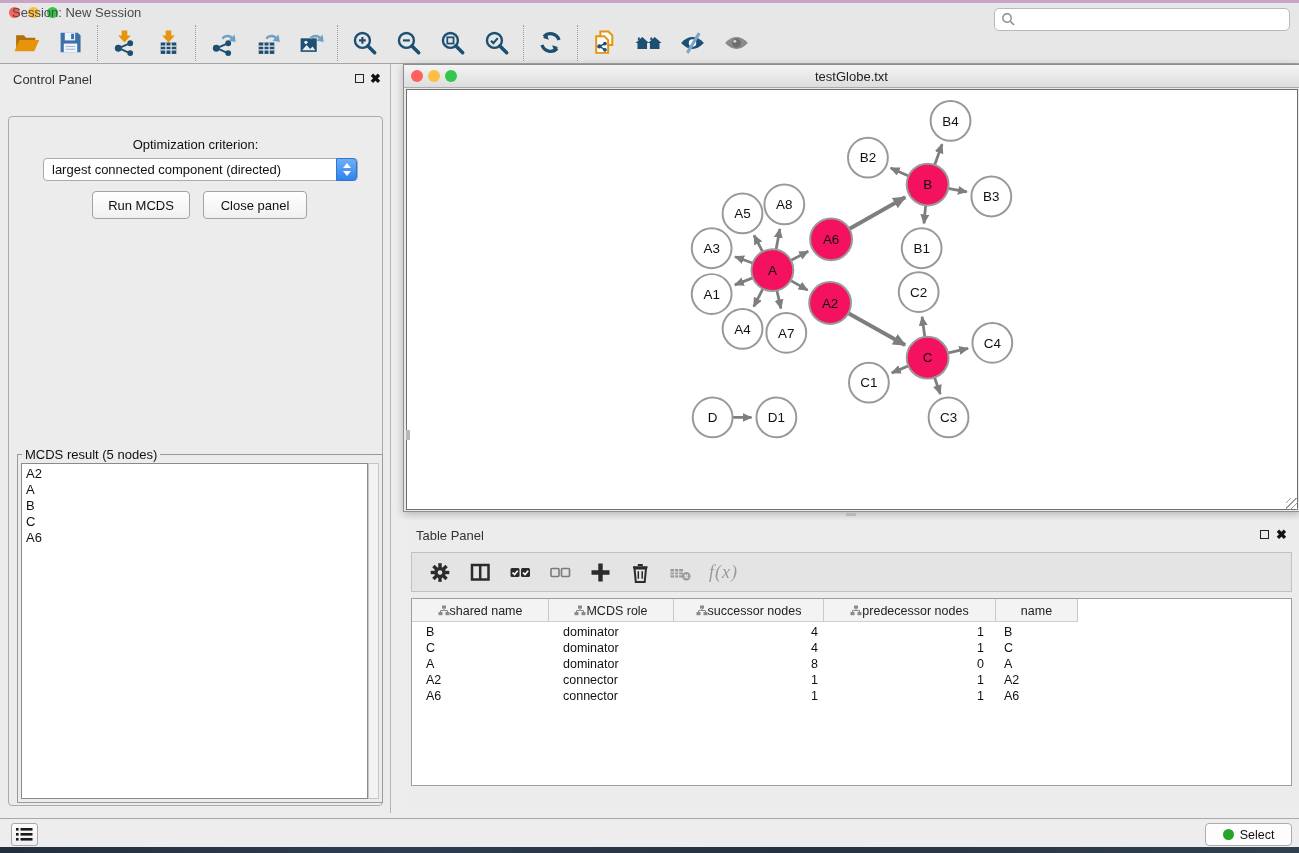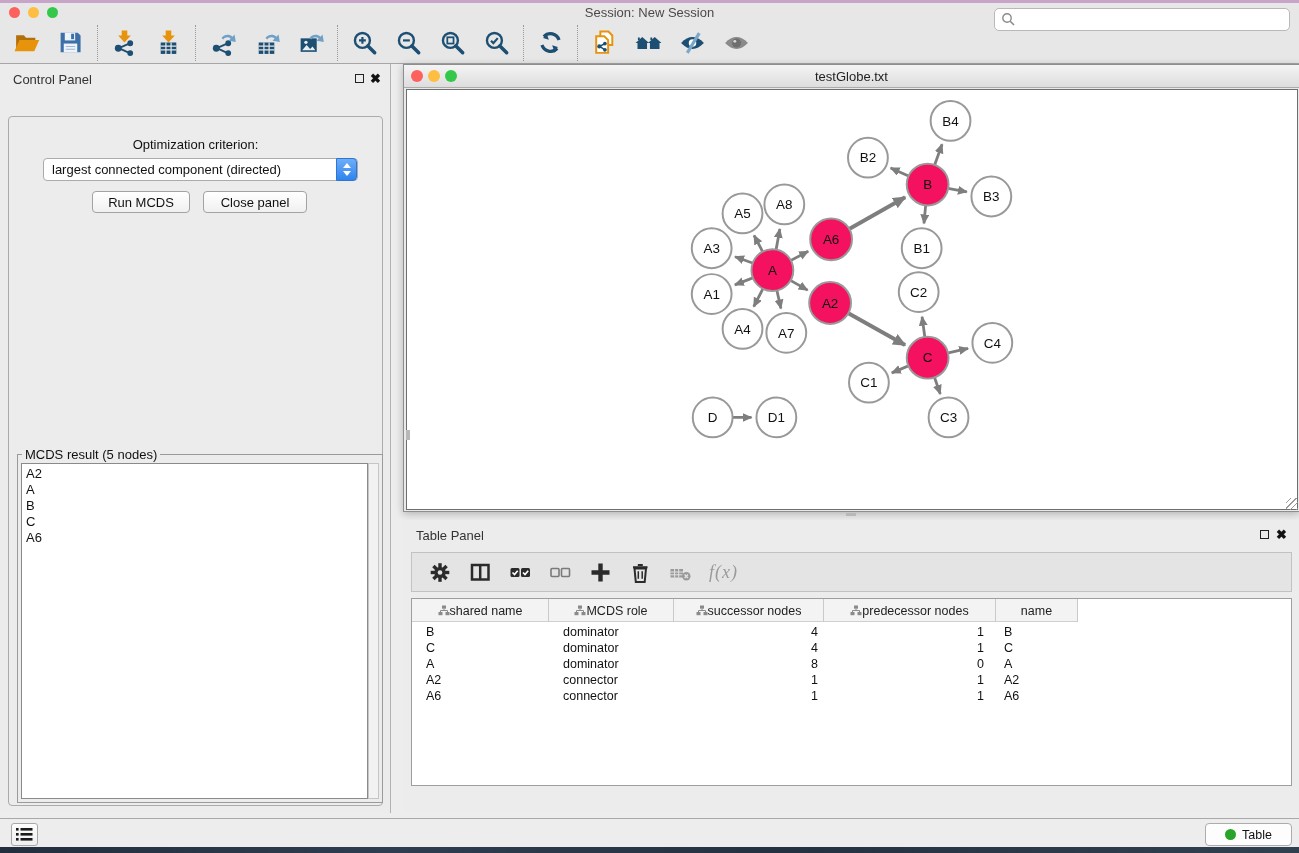--- a/index.html
+++ b/index.html
@@ -6,21 +6,21 @@
   html,body { width:1299px; height:853px; overflow:hidden;
     font-family:"Liberation Sans", sans-serif; font-size:13px; color:#222;
     background:#EDEDED; }
   .abs { position:absolute; }
   
   #top-strip { left:0; top:0; width:1299px; height:3px; background:#C9A4C9; }
   #titlebar { left:0; top:3px; width:1299px; height:19px; background:#E7E7E7;
     display:flex; align-items:center; }
   .lights { display:flex; gap:8px; margin-left:9px; }
   .light { width:11px; height:11px; border-radius:50%; }
-  #window-title { position:absolute; left:0; right:0; text-align:center;
+  #window-title { position:absolute; left:12px; right:0; 
     color:#4a4a4a; font-size:13px; }
   #toolbar { left:0; top:22px; width:1299px; height:42px; background:#E7E7E7;
     border-bottom:1px solid #A6A6A6; display:flex; align-items:center; }
   .tb-group { display:flex; align-items:center; gap:17px; padding:0 13px; height:36px; }
   .tb-sep { width:1px; height:36px; border-left:1px dotted #9a9a9a; }
   .tb-icon { width:27px; height:27px; display:inline-block; cursor:default; }
   .tb-icon svg { width:100%; height:100%; }
   #search-wrap { position:absolute; right:9px; top:8px; }
   #search-input { width:296px; height:23px; border:1px solid #B9B9B9; border-radius:5px;
     background:#fff; padding:0 6px 0 24px; font-size:13px; outline:none; }
@@ -47,21 +47,21 @@
   #criterion-select { position:absolute; left:34px; top:41px; width:315px; height:23px;
     background:#fff; border:1px solid #ABABAB; border-radius:4px; display:flex;
     align-items:center; padding-left:8px; color:#111; }
   #criterion-stepper { position:absolute; right:0; top:-1px; width:21px; height:23px;
     background:linear-gradient(#6DAEF8,#2F83EE); border:1px solid #2F76D2;
     border-radius:0 4px 4px 0; }
   .chev { position:absolute; left:6px; width:0; height:0; border-left:4.5px solid transparent;
     border-right:4.5px solid transparent; }
   .chev.up { top:4px; border-bottom:5px solid #fff; }
   .chev.dn { bottom:4px; border-top:5px solid #fff; }
-  .btn { position:absolute; height:22px; background:linear-gradient(#FFFFFF,#F0F0F0);
+  .btn { position:absolute; height:28px; background:linear-gradient(#FFFFFF,#F0F0F0);
     border:1px solid #A3A3A3; border-radius:4px; display:flex; align-items:center;
     justify-content:center; font-size:13px; color:#111; }
   #run-btn { left:83px; top:74px; width:98px; }
   #close-panel-btn { left:194px; top:74px; width:104px; }
   #result-fieldset { position:absolute; left:8px; top:337px; width:366px; height:349px;
     border:1px solid #9a9a9a; }
   #result-legend { position:absolute; top:-8px; left:4px; background:#ECECEC; padding:0 3px;
     color:#111; }
   #result-list { position:absolute; left:3px; top:8px; right:14px; bottom:3px; background:#fff;
     border:1px solid #8a8a8a; padding:2px 0 0 4px; line-height:16px; color:#111; overflow:hidden; }
@@ -563,16 +563,16 @@
           <rect x="4.5" y="1" width="12" height="2.6"></rect>
         <rect x="0" y="6" width="2.6" height="2.6"></rect>
           <rect x="4.5" y="6" width="12" height="2.6"></rect>
         <rect x="0" y="11" width="2.6" height="2.6"></rect>
           <rect x="4.5" y="11" width="12" height="2.6"></rect>
       </g>
     </svg>
   </div>
   <div id="memory-btn">
     <span id="memory-dot"></span>
-    <span>Table</span>
+    <span>Select</span>
   </div>
 </div>
 <div class="abs" id="wallpaper"></div>
 
 </body></html>

